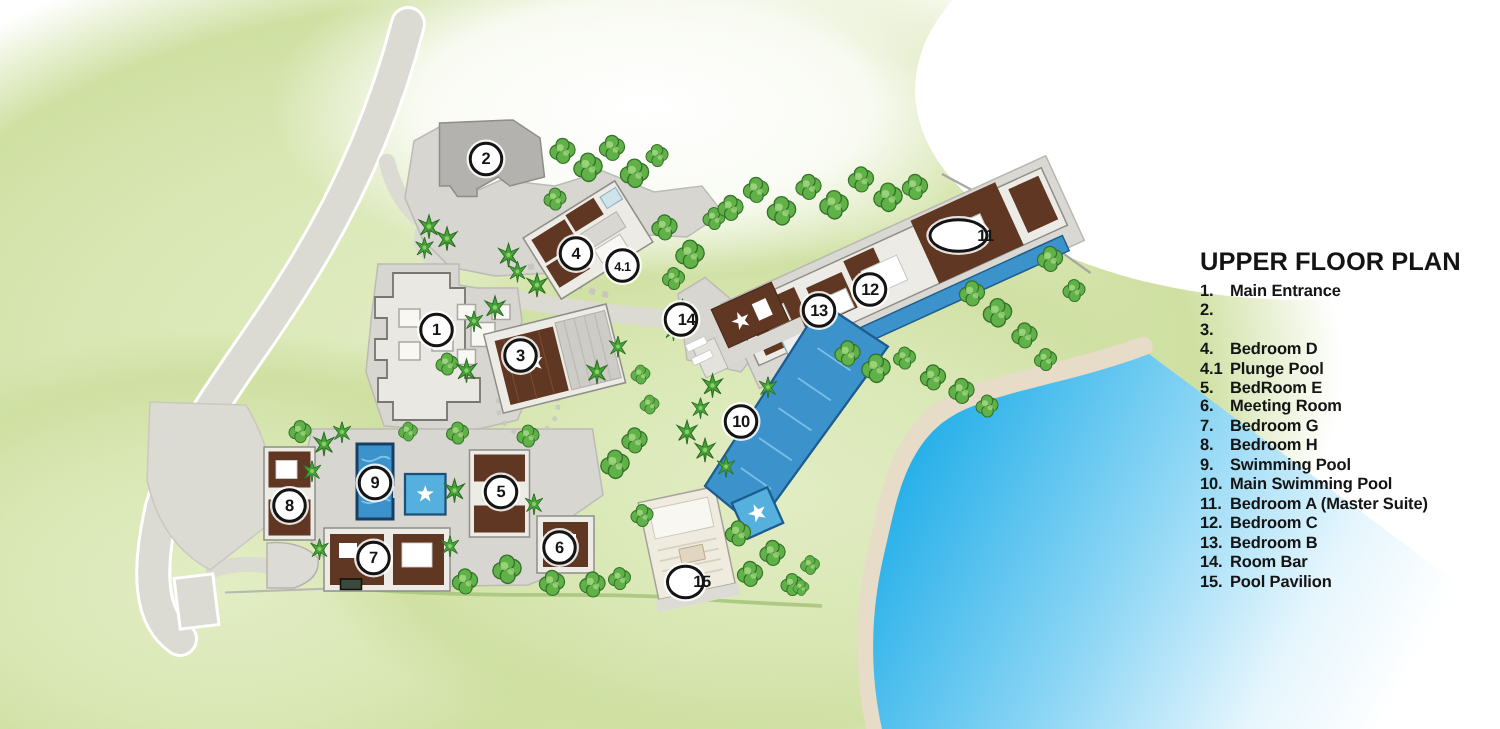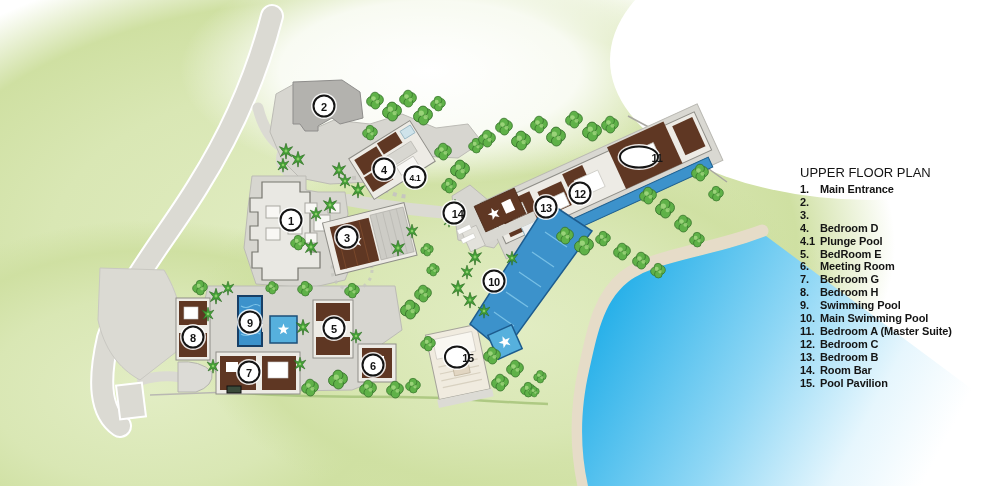--- a/index.html
+++ b/index.html
@@ -28,21 +28,21 @@
   body{font-family:"Liberation Sans",sans-serif;background:#fff}
   .plan{position:relative;width:1000px;height:486px;background:#ffffff;overflow:hidden}
   .plan svg{position:absolute;left:0;top:0}
   .markers-layer{position:absolute;left:0;top:0;width:100%;height:100%;pointer-events:none}
   .marker{position:absolute;width:23px;height:23px;background:#fff;border:2.5px solid var(--ink);
     border-radius:50%;display:flex;align-items:center;justify-content:center;
     transform:translate(-50%,-50%);box-shadow:0 0 0 1.5px rgba(255,255,255,.85)}
   .marker .marker-label{font-weight:bold;font-size:11px;color:var(--ink);letter-spacing:-.3px}
   .marker.small .marker-label{font-size:8.5px}
   .legend{position:absolute;left:800px;top:165px;width:198px;color:var(--ink)}
-  .legend-title{font-weight:normal;font-size:13px;margin-bottom:3px;letter-spacing:0}
+  .legend-title{font-weight:bold;font-size:17px;margin-bottom:3px;letter-spacing:0}
   .legend-item{display:flex;line-height:12.9px;font-size:11px;font-weight:bold;letter-spacing:-.1px}
   .legend-num{width:20px;flex:0 0 20px}
   .legend-label{flex:1}
 </style>
 </head>
 <body>
 
 <div class="plan">
 
 <svg width="1000" height="486" viewBox="0 0 1000 486">
@@ -389,21 +389,21 @@
       </div>
 
       <div class="marker" style="left: 546px; top: 207px; align-items: center;">
         <span class="marker-label">13</span>
       </div>
 
       <div class="marker" style="left: 454px; top: 213px; justify-content: flex-end;">
         <span class="marker-label">14</span>
       </div>
 
-      <div class="marker" style="left: 457px; top: 357px; padding-left: 22px;">
+      <div class="marker" style="left: 457px; top: 388px; padding-left: 22px;">
         <span class="marker-label">15</span>
       </div>
     </div>
 
   <div class="legend">
     <div class="legend-title">UPPER FLOOR PLAN</div>
     <div class="legend-items">
 
         <div class="legend-item small">
           <span class="legend-num">1.</span>

